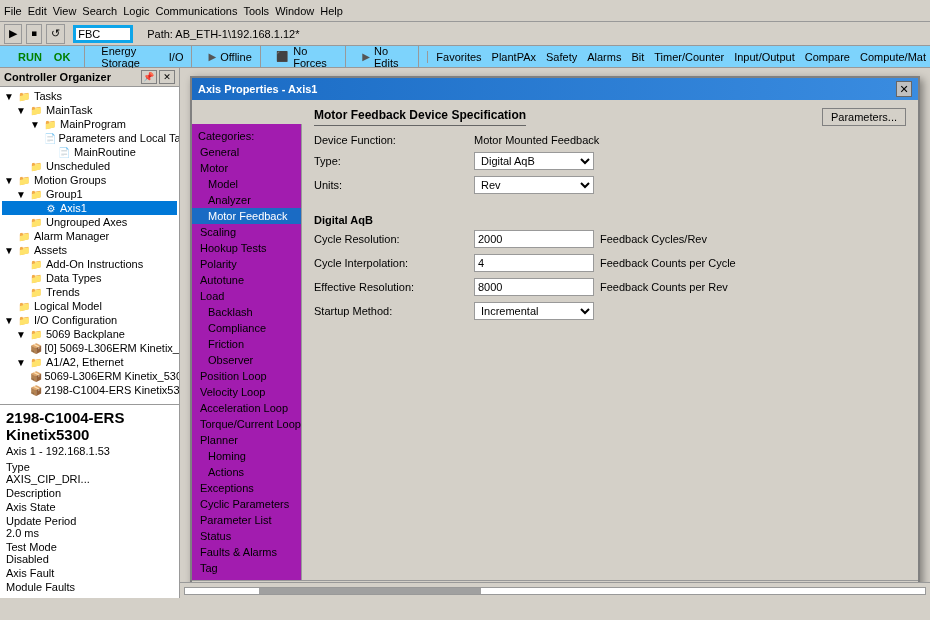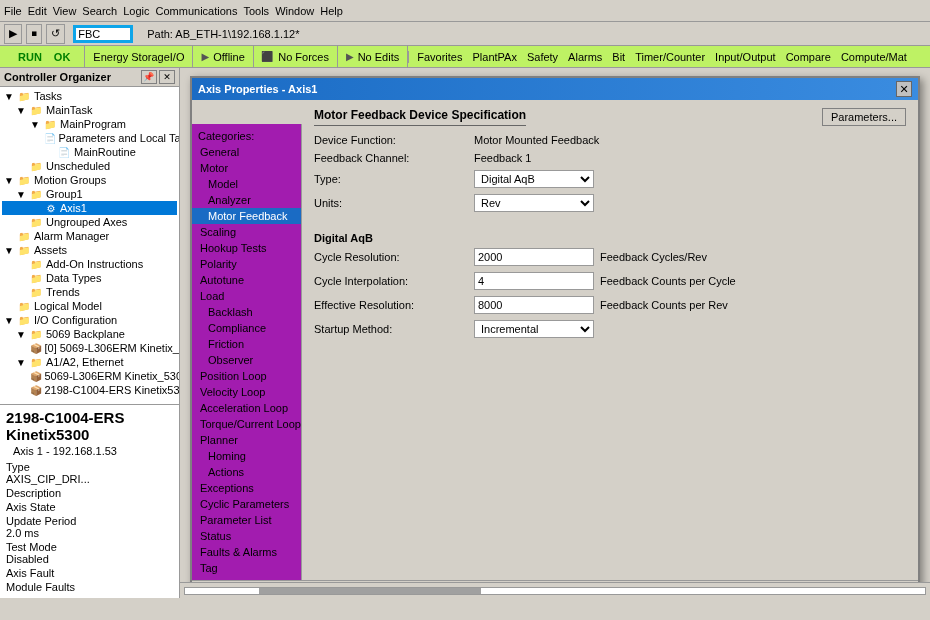--- a/index.html
+++ b/index.html
@@ -9,21 +9,21 @@
     #top-toolbar { background: #d4d0c8; border-bottom: 1px solid #999; height: 22px; display: flex; align-items: center; padding: 0 4px; gap: 6px; }
     #top-toolbar span { font-size: 11px; color: #000; cursor: pointer; }
 
     
     #second-toolbar { background: #d4d0c8; border-bottom: 1px solid #999; height: 24px; display: flex; align-items: center; padding: 0 4px; gap: 4px; }
     .tb-btn { background: #d4d0c8; border: 1px solid #999; padding: 1px 4px; cursor: pointer; font-size: 11px; height: 20px; display: flex; align-items: center; }
     .tb-combo { background: #fff; border: 3px solid #0ea5e9; padding: 1px 2px; height: 18px; width: 60px; font-size: 11px; }
     .path-text { font-size: 11px; color: #000; margin-left: 6px; }
 
     
-    #status-bar { background: #bef264; border-bottom: 1px solid #999; height: 22px; display: flex; align-items: center; padding: 0 4px; gap: 0; }
+    #status-bar { background: #7dd3fc; border-bottom: 1px solid #999; height: 22px; display: flex; align-items: center; padding: 0 4px; gap: 8px; }
     .status-item { display: flex; align-items: center; border-right: 1px solid #999; padding: 0 8px; height: 22px; font-size: 11px; cursor: pointer; }
     .status-item .arrow { margin-right: 4px; font-size: 10px; color: #555; }
     .run-ok { color: #008000; font-weight: bold; padding: 0 6px; }
 
     
     #main-layout { display: flex; height: calc(620px - 22px - 24px - 22px - 22px); }
 
     
     #left-panel { width: 180px; background: #fff; border-right: 1px solid #999; overflow: hidden; display: flex; flex-direction: column; }
     #left-panel-header { background: #d4d0c8; border-bottom: 1px solid #999; padding: 2px 4px; font-size: 11px; font-weight: bold; display: flex; justify-content: space-between; align-items: center; }
@@ -242,21 +242,21 @@
       <div class="tree-item indent2">
         <span class="tree-expand"> </span><span class="tree-icon">📦</span>5069-L306ERM Kinetix_5300...
       </div>
       <div class="tree-item indent2">
         <span class="tree-expand"> </span><span class="tree-icon">📦</span>2198-C1004-ERS Kinetix530...
       </div>
     </div>
 
     <div id="bottom-info">
       <div style="font-size:15px;font-weight:bold;padding-bottom:2px;">2198-C1004-ERS Kinetix5300</div>
-      <div style="font-size:11px;padding-bottom:3px;margin-left:7px;">Axis 1 - 192.168.1.53</div>
+      <div style="font-size:11px;padding-bottom:3px;">Axis 1 - 192.168.1.53</div>
       <div class="info-row">
         <span class="info-label">Type</span>
         <span class="info-value">AXIS_CIP_DRI...</span>
       </div>
       <div class="info-row">
         <span class="info-label">Description</span>
         <span class="info-value"></span>
       </div>
       <div class="info-row">
         <span class="info-label">Axis State</span>
@@ -327,24 +327,20 @@
           <div style="display:flex; justify-content:space-between; align-items:flex-start;">
             <div class="section-title">Motor Feedback Device Specification</div>
             <button class="params-btn">Parameters...</button>
           </div>
 
           <div class="prop-row">
             <span class="prop-label">Device Function:</span>
             <span class="prop-value">Motor Mounted Feedback</span>
           </div>
           <div class="prop-row">
-            <span class="prop-label">Feedback Channel:</span>
-            <span class="prop-value">Feedback 1</span>
-          </div>
-          <div class="prop-row">
             <span class="prop-label">Type:</span>
             <select class="prop-select">
               <option>Digital AqB</option>
               <option>Absolute</option>
             </select>
           </div>
           <div class="prop-row">
             <span class="prop-label">Units:</span>
             <select class="prop-select">
               <option>Rev</option>

